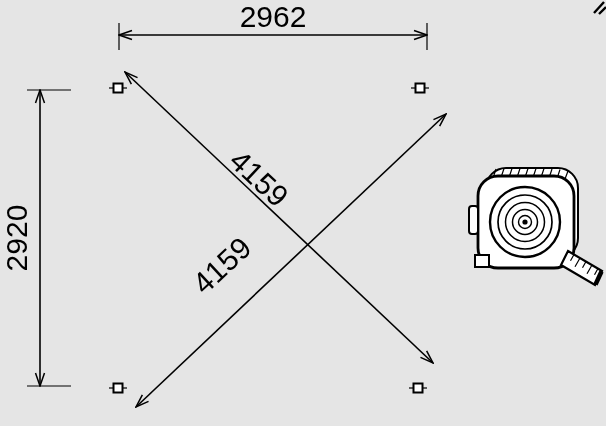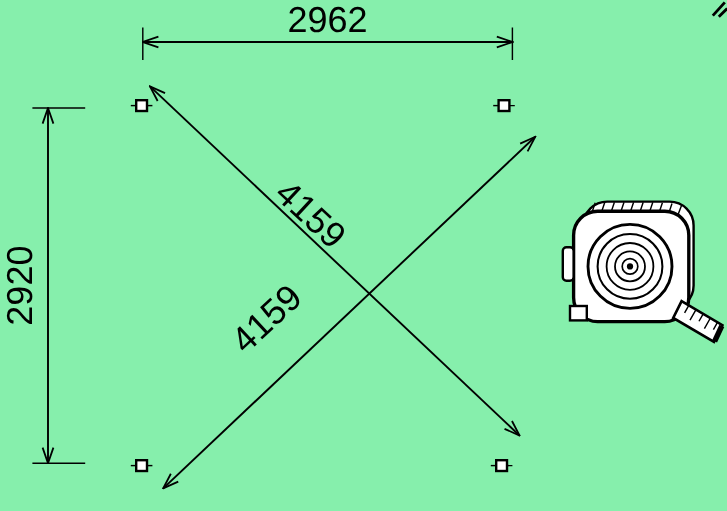--- a/index.html
+++ b/index.html
@@ -1,20 +1,20 @@
 <!DOCTYPE html>
 <html><head>
 <meta charset="utf-8">
 <style>
   html, body { margin: 0; padding: 0; background: #fff; }
   .canvas {
     position: relative;
     width: 606px;
     height: 426px;
-    background: #86efac;
+    background: #e5e5e5;
     font-family: "Liberation Sans", sans-serif;
     overflow: hidden;
   }
   svg { display: block; }
   .ln   { stroke: #000; fill: none; stroke-width: 1.6; }
   .thin { stroke: #000; fill: none; stroke-width: 1.2; }
   .shape{ stroke: #000; fill: #fff; }
   .dim-text {
     fill: #000;
     font-family: "Liberation Sans", sans-serif;

